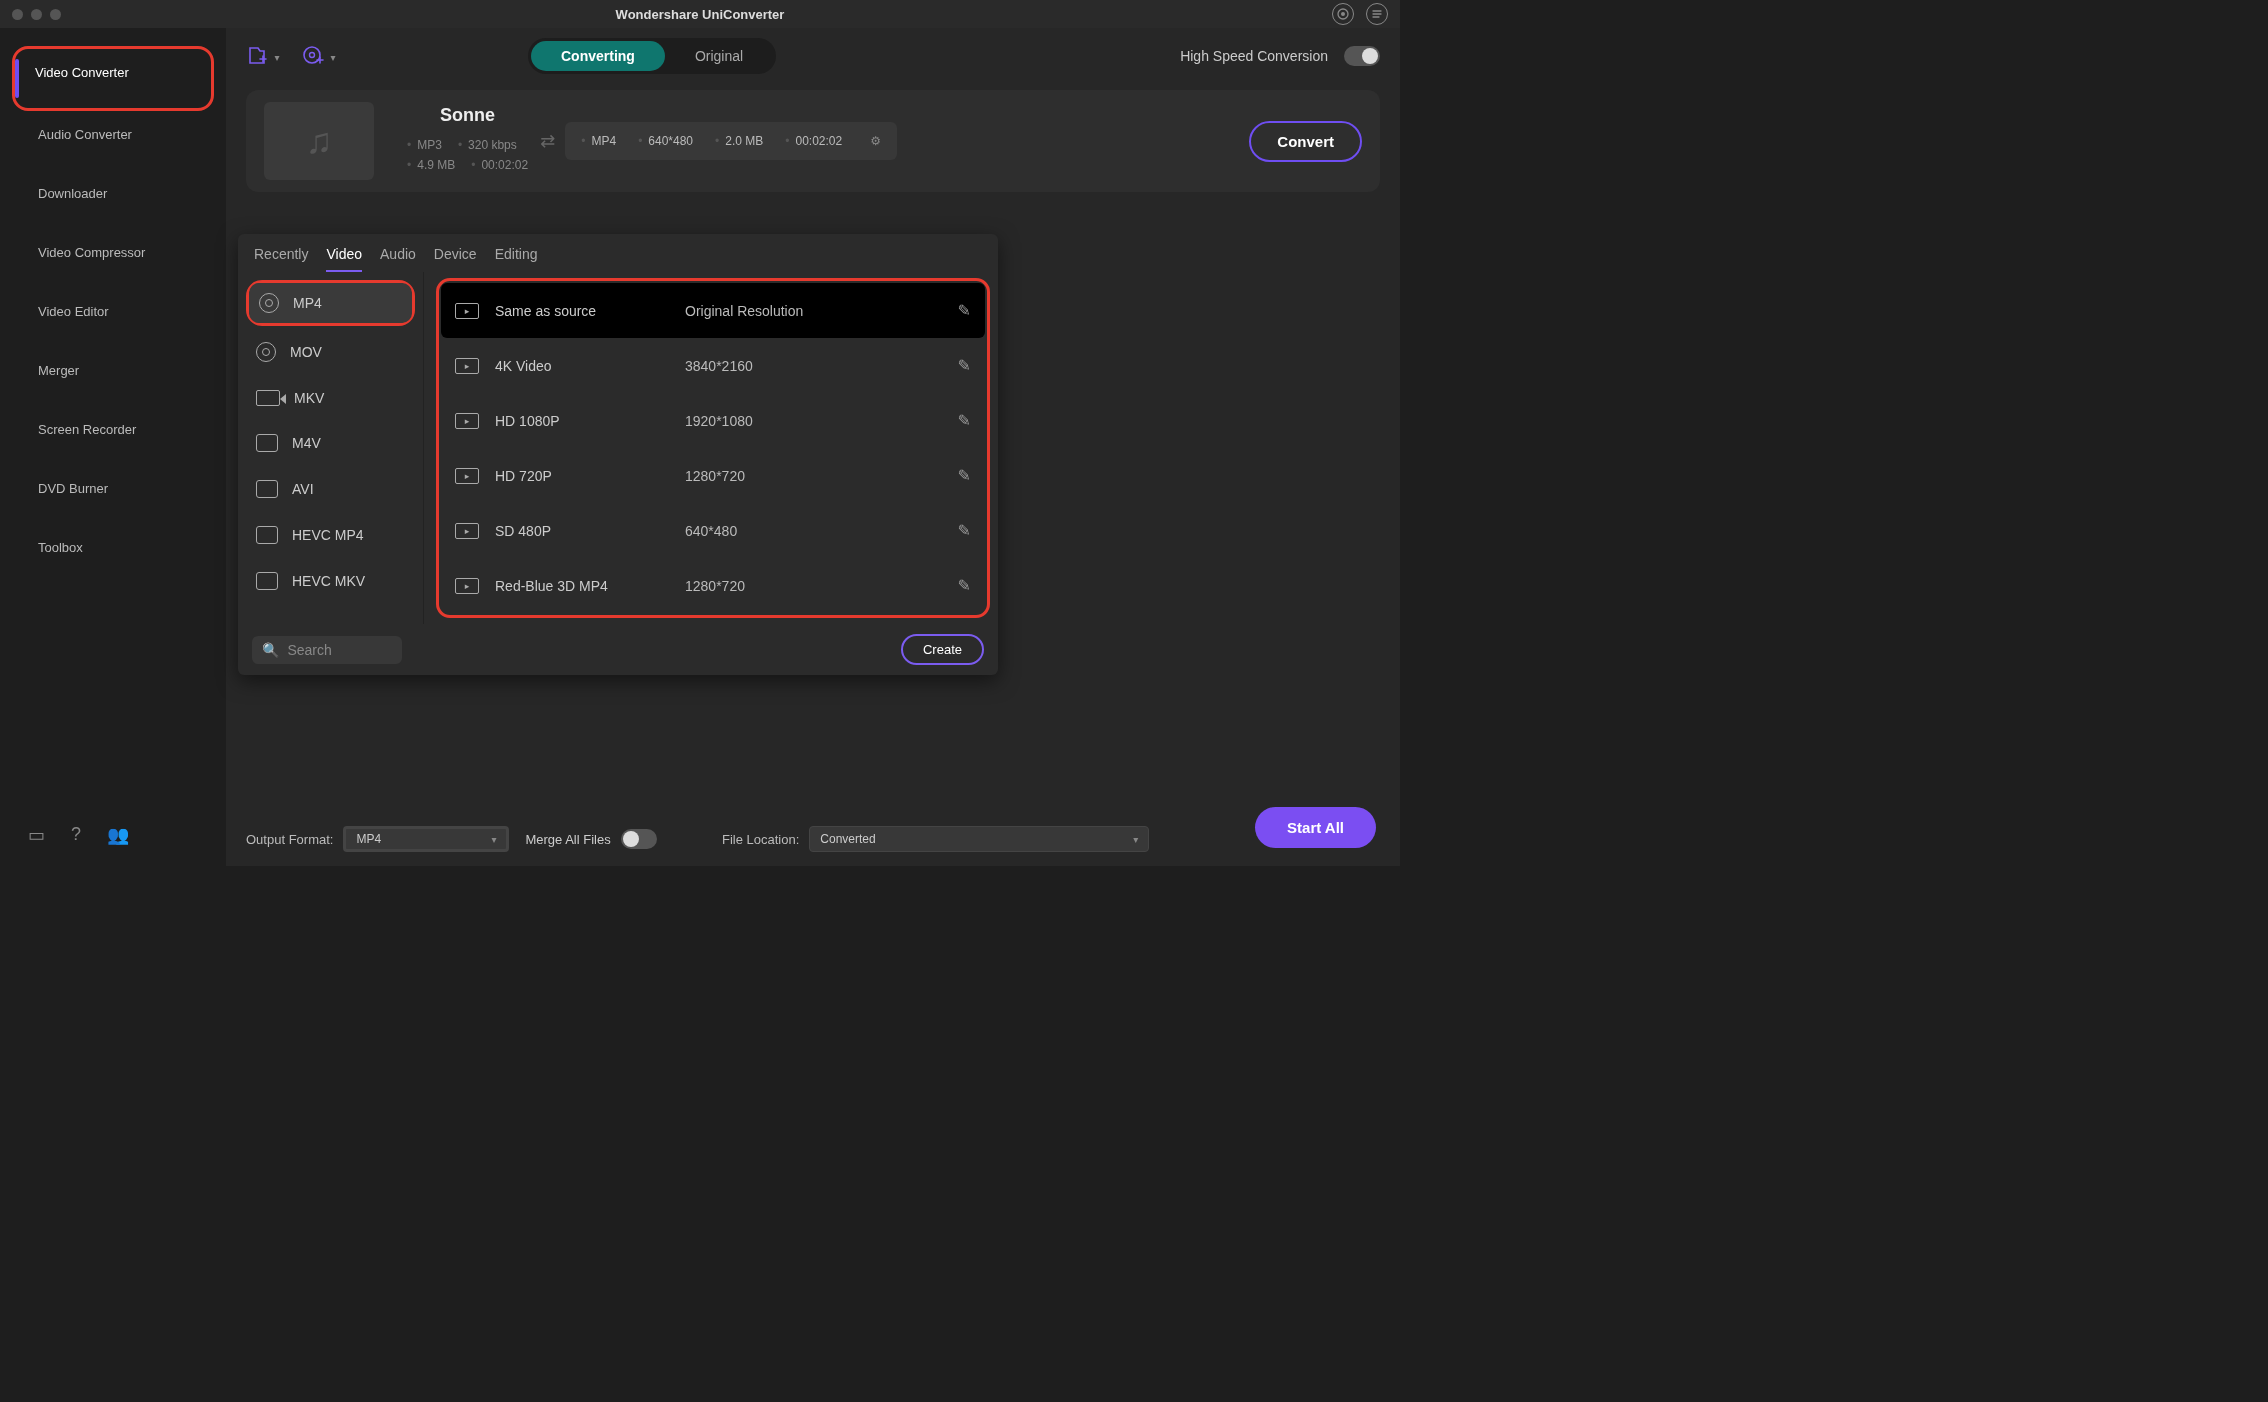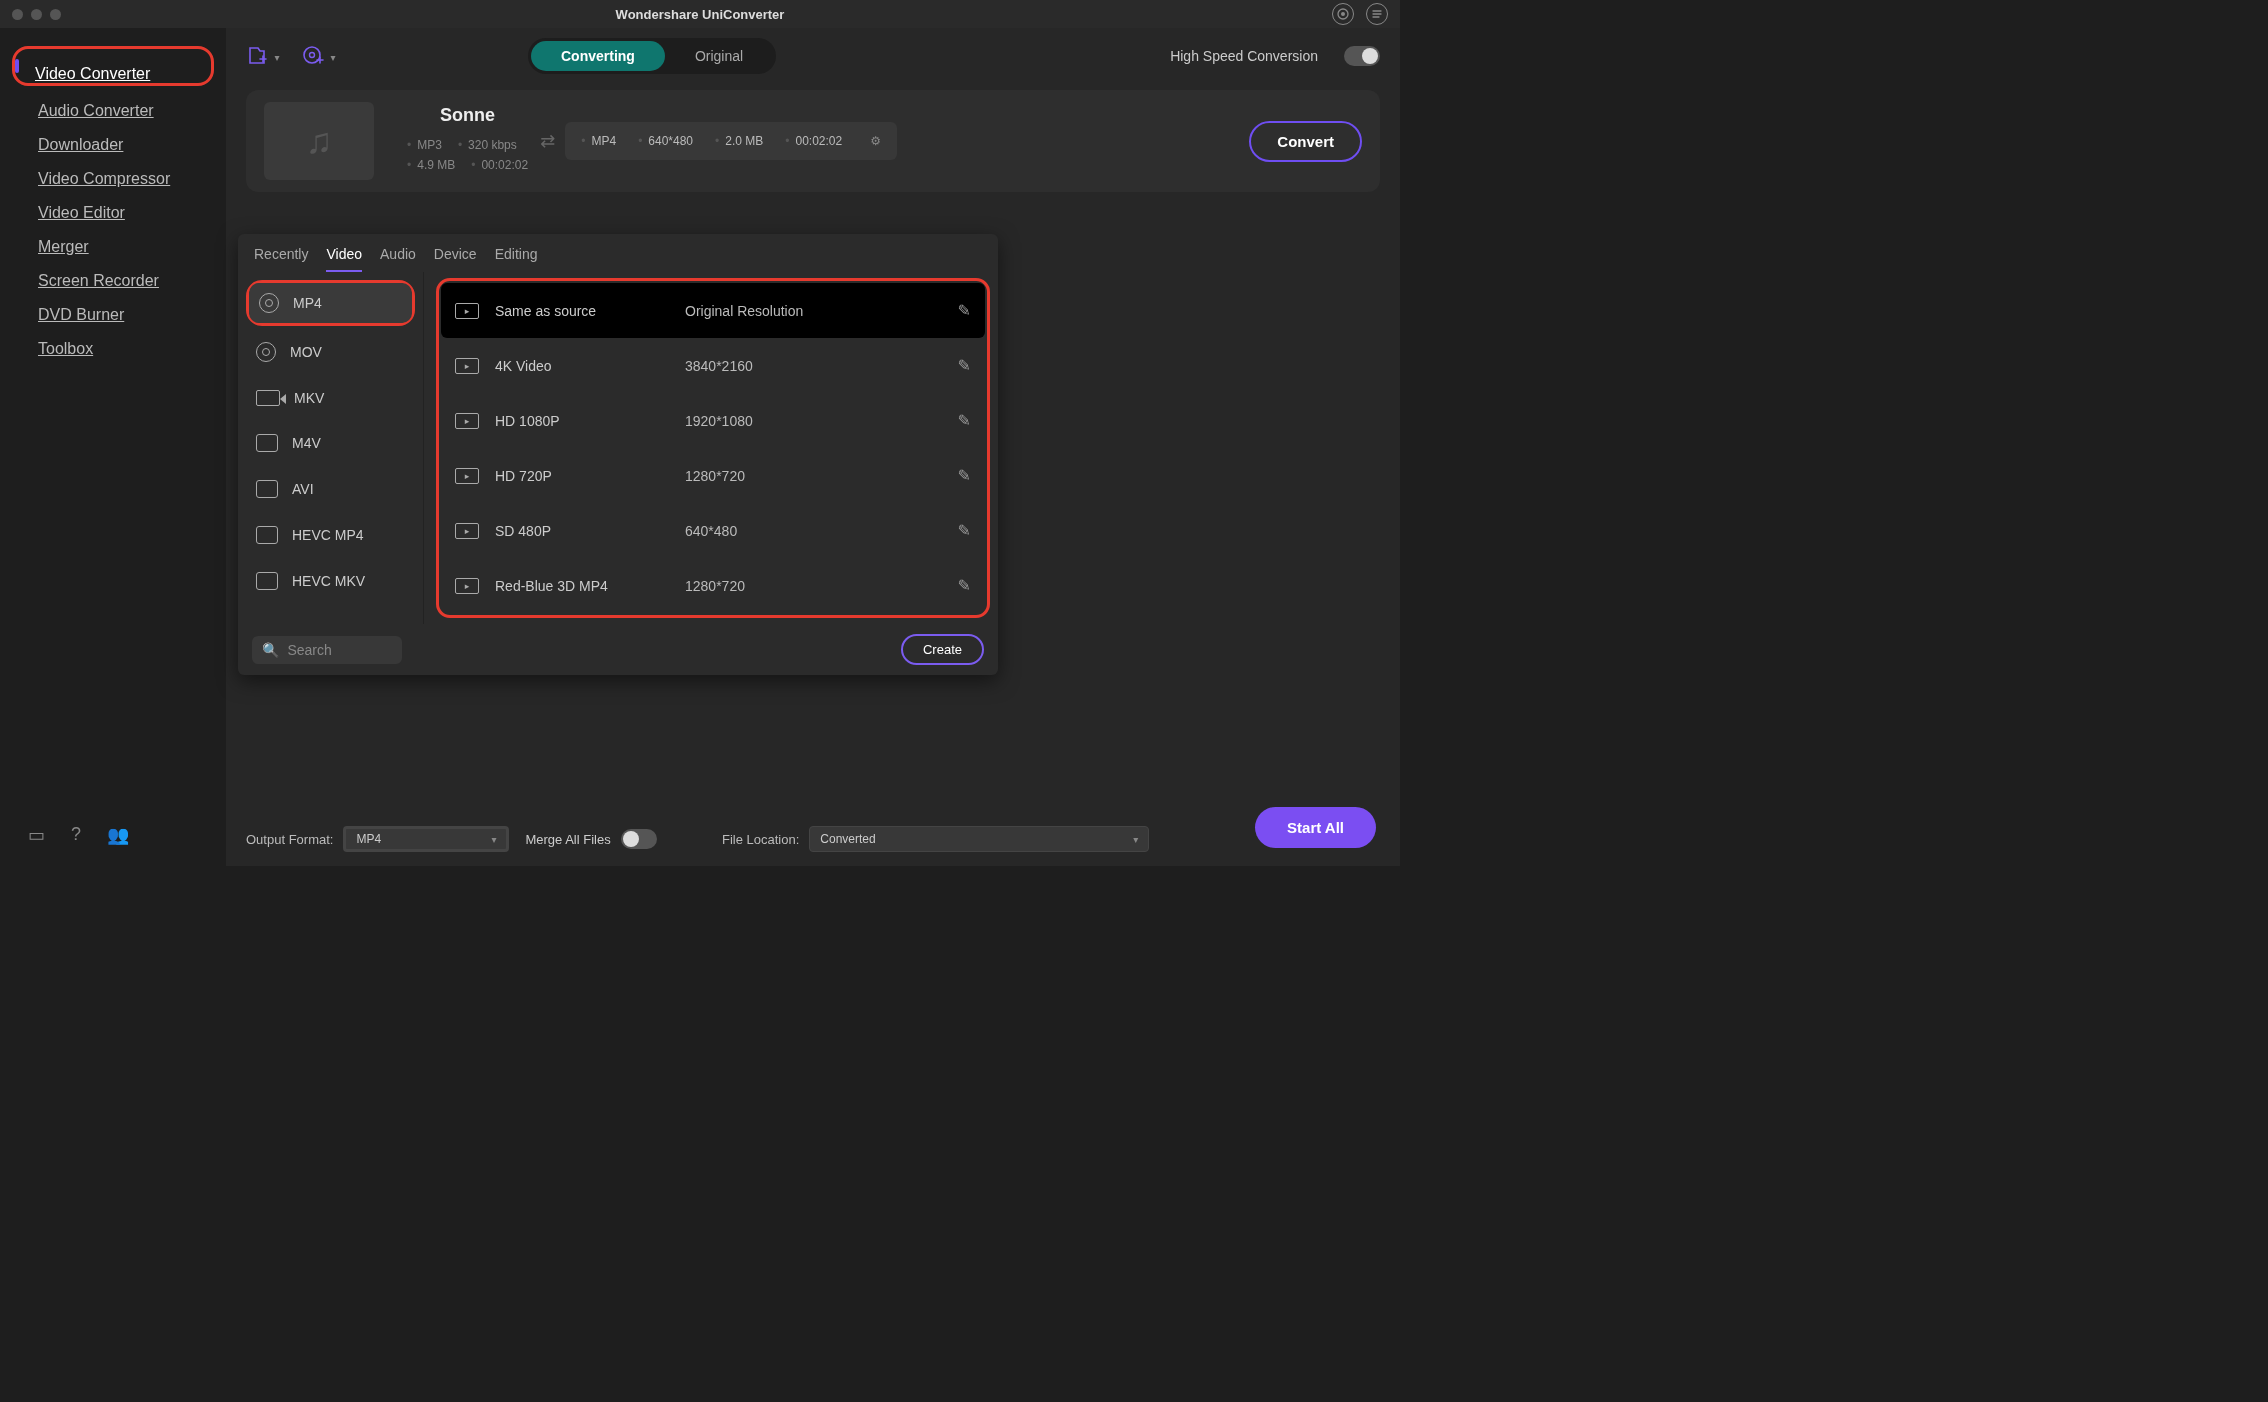--- a/index.html
+++ b/index.html
@@ -5,34 +5,34 @@
   * { margin: 0; padding: 0; box-sizing: border-box; font-family: -apple-system, BlinkMacSystemFont, "Segoe UI", Helvetica, Arial, sans-serif; }
   body { background: #1e1e1e; color: #ccc; width: 1400px; height: 866px; overflow: hidden; }
   .titlebar { height: 28px; background: #2a2a2a; display: flex; align-items: center; padding: 0 12px; position: relative; }
   .traffic-lights { display: flex; gap: 8px; }
   .tl { width: 11px; height: 11px; border-radius: 50%; background: #555; }
   .app-title { position: absolute; left: 50%; transform: translateX(-50%); font-size: 13px; color: #ddd; font-weight: 600; }
   .titlebar-right { margin-left: auto; display: flex; gap: 12px; align-items: center; color: #888; }
   .titlebar-icon { width: 22px; height: 22px; border: 1.5px solid #888; border-radius: 50%; display: flex; align-items: center; justify-content: center; }
   .app-body { display: flex; height: calc(100% - 28px); }
   .sidebar { width: 226px; background: #1e1e1e; padding-top: 18px; display: flex; flex-direction: column; }
-  .sidebar-item { padding: 16px 18px 0 38px; font-size: 16px; color: #bbb; cursor: pointer; position: relative; text-decoration: underline; }
+  .sidebar-item { padding: 16px 18px 28px 38px; font-size: 13px; color: #bbb; cursor: pointer; position: relative; }
   .sidebar-item.active { color: #fff; }
   .sidebar-item.active::before { content: ""; position: absolute; left: 0; top: 10px; bottom: 10px; width: 4px; background: #6f4ef2; border-radius: 2px; }
   .highlight-red { border: 3px solid #e63a2e; border-radius: 16px; }
   .sidebar-item-wrap { margin: 0 12px; }
   .sidebar-footer { margin-top: auto; display: flex; gap: 26px; padding: 20px 28px; color: #888; font-size: 18px; }
   .main { flex: 1; background: #272727; display: flex; flex-direction: column; position: relative; }
   .toolbar { padding: 10px 20px 10px 20px; display: flex; align-items: center; }
   .tool-btn { width: 34px; height: 34px; display: flex; align-items: center; justify-content: center; margin-right: 22px; color: #7b5cf0; position: relative; }
   .tool-btn .chev { font-size: 10px; color: #888; margin-left: 6px; position: relative; top: 1px;}
   .segmented { background: #1d1d1d; border-radius: 20px; display: flex; padding: 3px; margin-left: 170px; }
   .seg-btn { padding: 7px 30px; font-size: 14px; color: #aaa; border-radius: 17px; cursor: pointer; }
   .seg-btn.active { background: #0f766e; color: #fff; font-weight: bold; }
-  .hs-wrap { margin-left: auto; display: flex; align-items: center; gap: 26px; font-size: 14px; color: #ccc; }
+  .hs-wrap { margin-left: auto; display: flex; align-items: center; gap: 16px; font-size: 14px; color: #ccc; }
   .toggle { width: 36px; height: 20px; background: #555; border-radius: 10px; position: relative; }
   .toggle .knob { position: absolute; width: 16px; height: 16px; background: #ddd; border-radius: 50%; top: 2px; right: 2px; }
   .file-panel { margin: 6px 20px 8px 20px; background: #2e2e2e; border-radius: 12px; padding: 12px 18px; display: flex; align-items: center; }
   .thumb { width: 110px; height: 78px; background: #3a3a3a; border-radius: 6px; display: flex; align-items: center; justify-content: center; color: #555; font-size: 36px; }
   .file-info { margin-left: 33px; flex: 0 0 auto; text-align: center; }
   .file-title { font-size: 18px; color: #eee; font-weight: 600; margin-bottom: 12px; }
   .meta-row { display: flex; gap: 16px; font-size: 12px; color: #888; margin-bottom: 6px;}
   .meta-dot::before { content: "•"; margin-right: 6px; color: #555; }
   .shuffle { margin-left: 12px; color: #666; font-size: 18px; }
   .output-pill { margin-left: 10px; background: #383838; border-radius: 6px; padding: 12px 16px; display: flex; align-items: center; gap: 22px; font-size: 12px; color: #bbb; }

